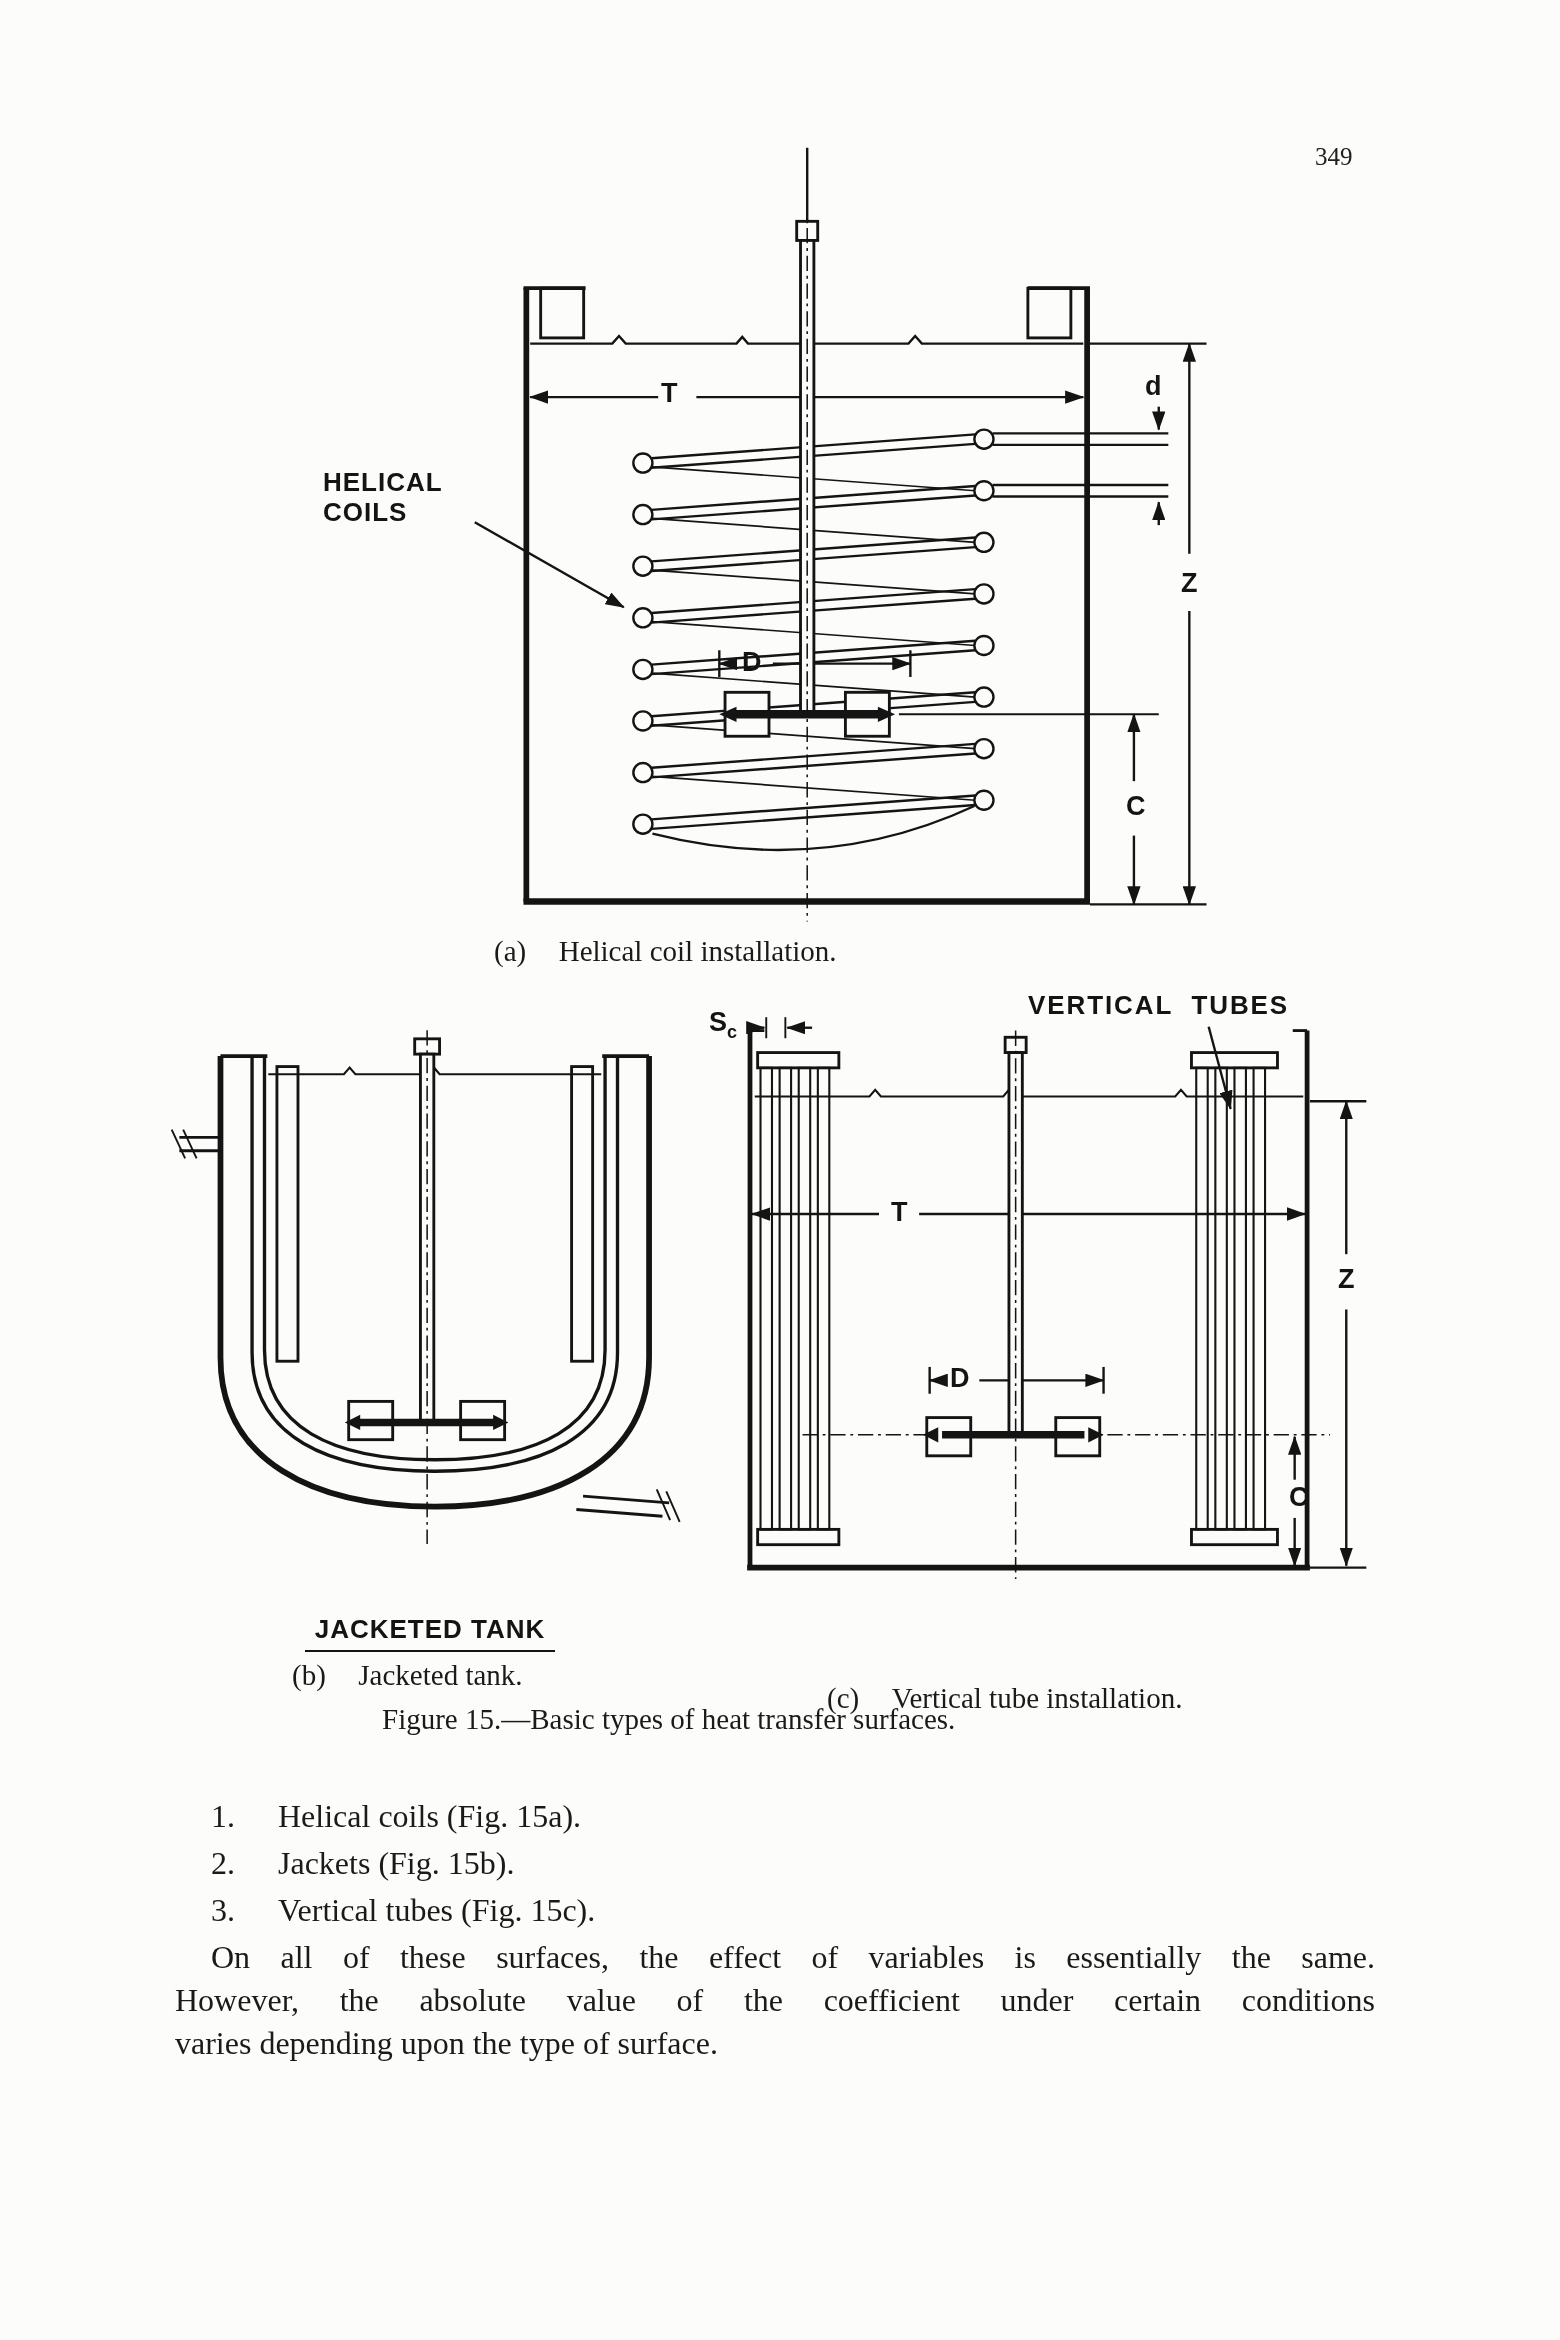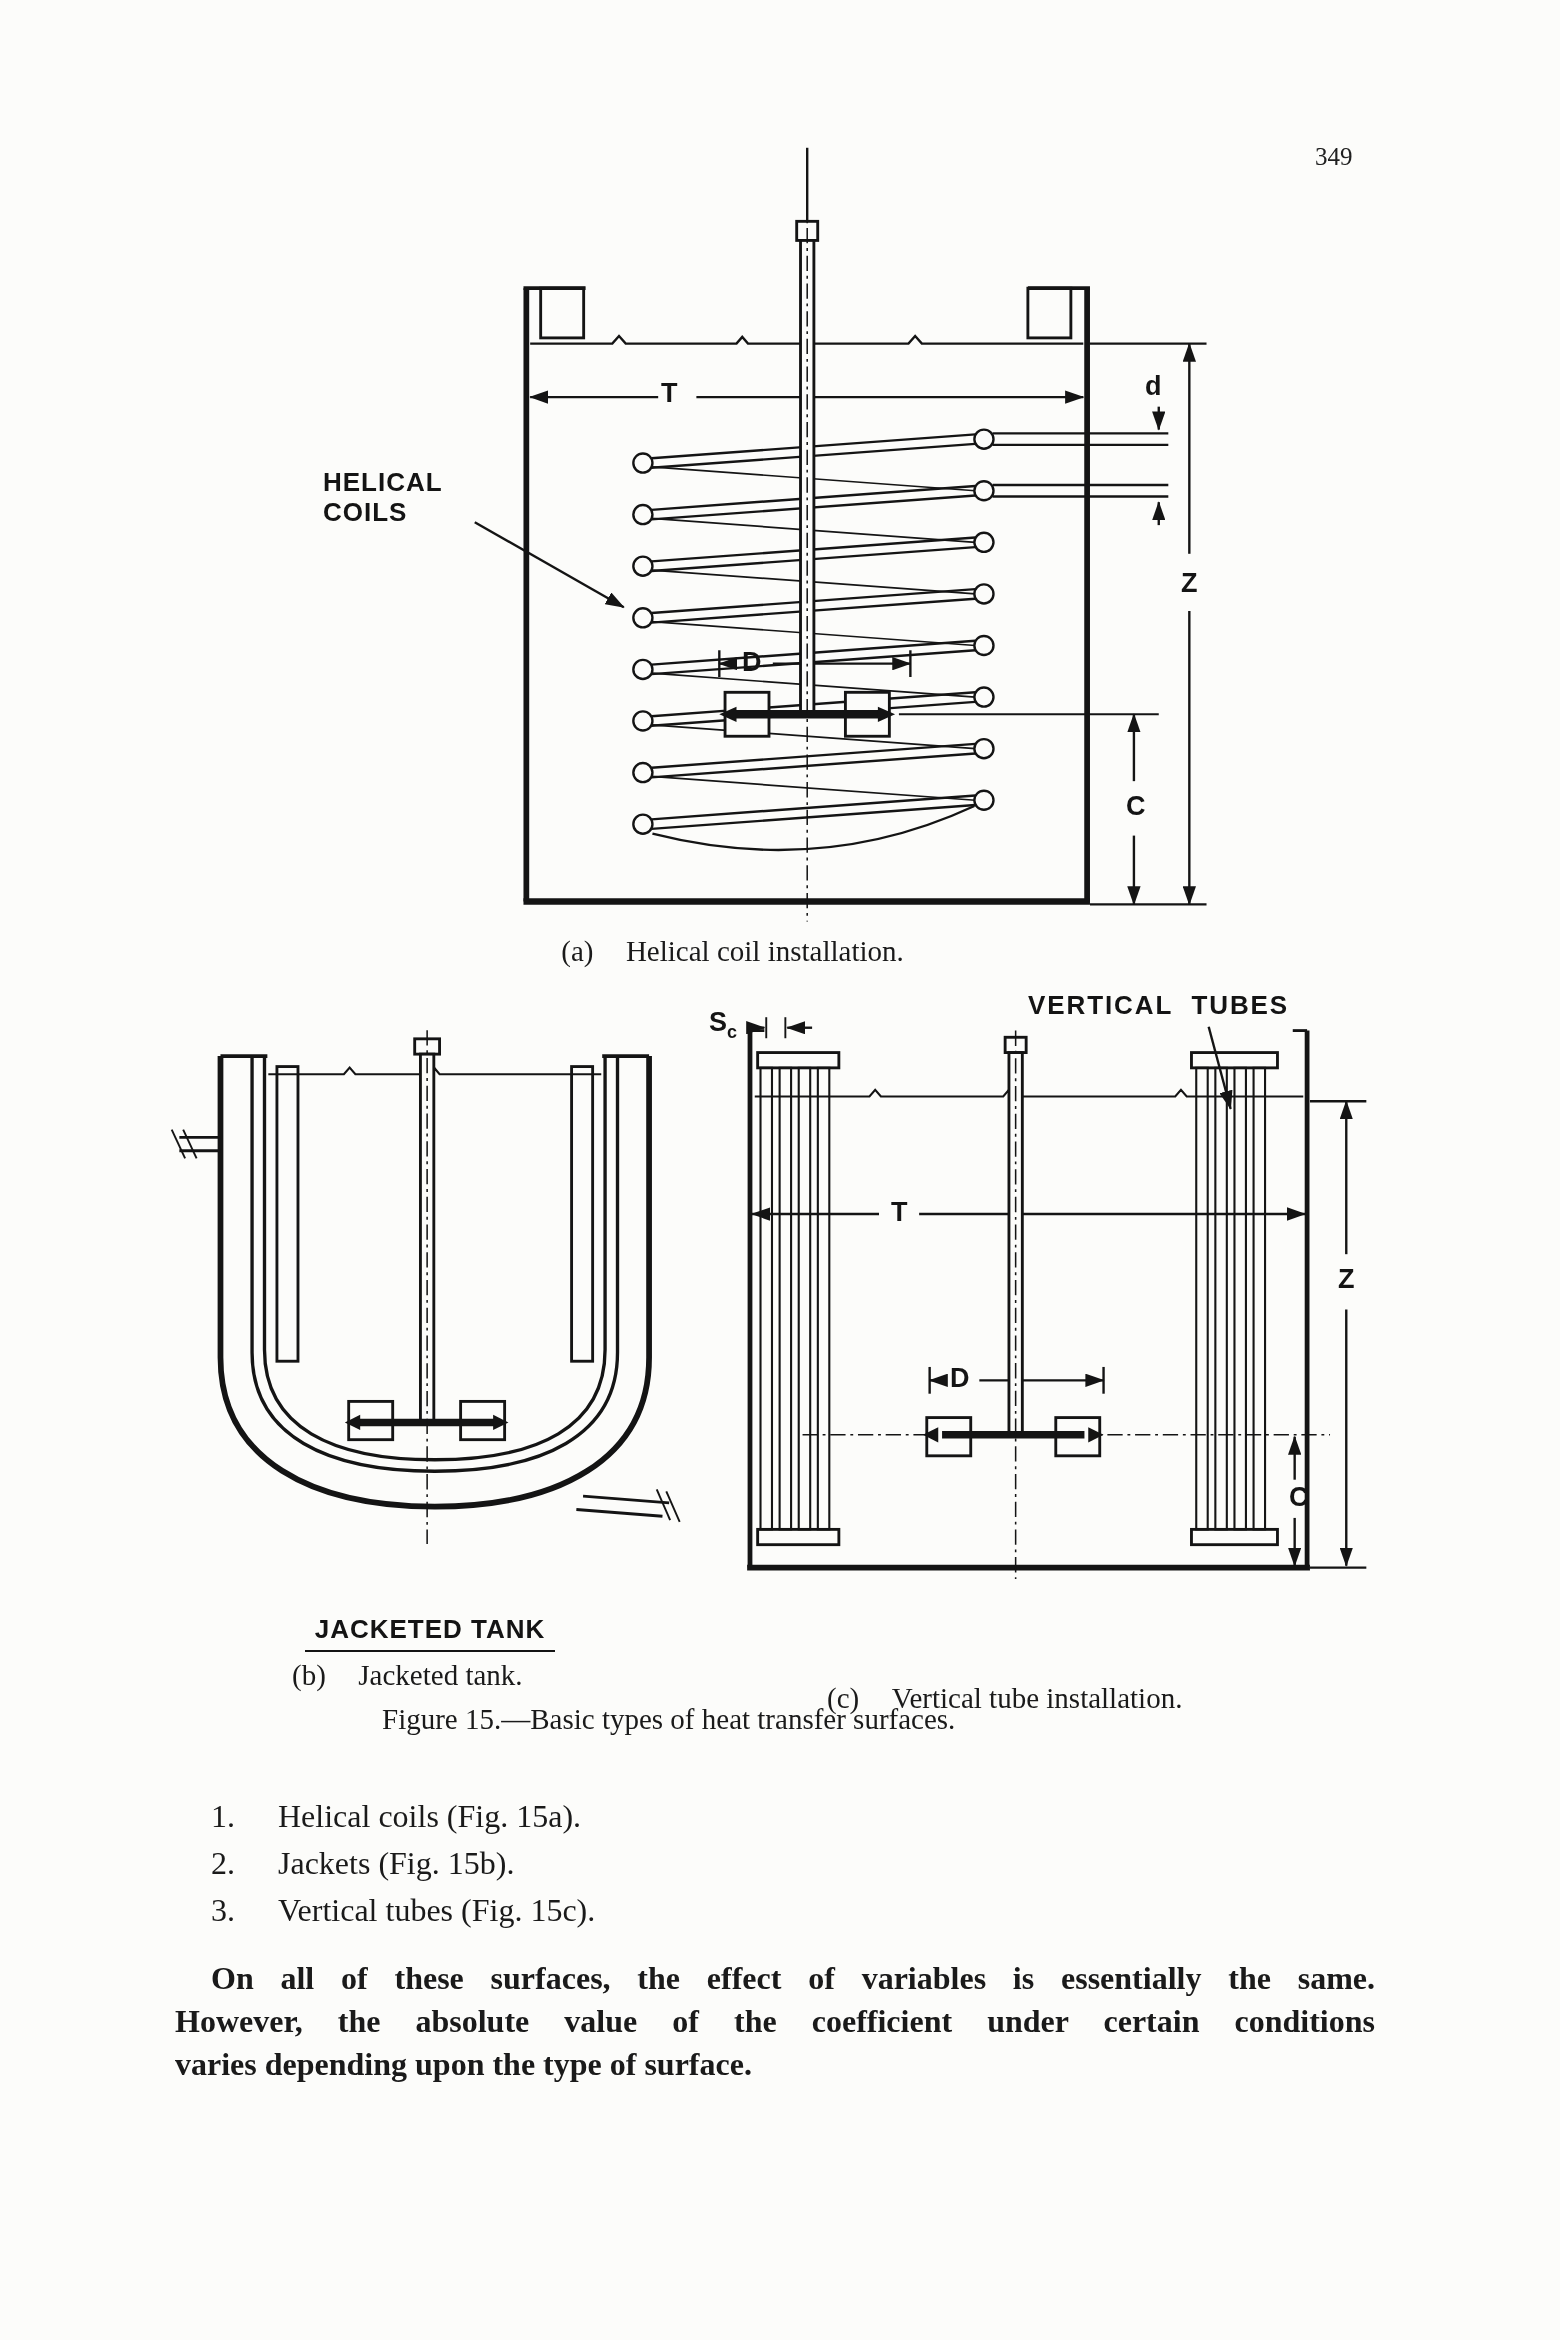--- a/index.html
+++ b/index.html
@@ -31,21 +31,21 @@
   .ul{border-bottom:2.9px solid #141414;padding:0 9.6px 5.7px 9.6px;display:inline-block;}
   .caption{position:absolute;font-size:29px;color:#1a1a1a;}
   .capmark{display:inline-block;margin-right:32.5px;}
   .figcap{position:absolute;top:1703px;left:382px;width:822px;font-size:29px;}
   .body-text{position:absolute;left:175px;top:1793px;width:1200px;font-size:32px;}
   .li-line{line-height:47px;padding-left:36px;}
   .li-num{display:inline-block;width:67px;}
   .tline{line-height:43px;}
   .j{text-align:justify;text-align-last:justify;}
   .ind{text-indent:36px;}
-  .para{margin-top:23px;font-weight:bold;}
+  .para{margin-top:2px;}
   .subc{font-size:18px;vertical-align:-6.7px;font-weight:700;}
   .cl{stroke-dasharray:16 5 3 5;stroke-width:1.6;}
 </style>
 </head>
 <body>
 
 <div class="page">
 
   <div class="pageno">349</div>
 
@@ -179,21 +179,21 @@
   <div class="figlabel" style="left:323px;top:467px;width:143px;">
     <div>HELICAL</div>
     <div>COILS</div>
   </div>
   <div class="dim" style="left:661px;top:380px;">T</div>
   <div class="dim" style="left:1145px;top:373px;">d</div>
   <div class="dim" style="left:1181px;top:570px;">Z</div>
   <div class="dim" style="left:742px;top:649px;">D</div>
   <div class="dim" style="left:1126px;top:793px;">C</div>
 
-  <div class="caption" style="left:484px;top:935px;width:497px;text-align:center;">
+  <div class="caption" style="left:494px;top:935px;width:497px;text-align:left;">
     <span class="capmark">(a)</span><span>Helical coil installation.</span>
   </div>
 
   <svg style="left:143px;top:1013px" width="574" height="574" viewBox="0 0 600 600">
     <g stroke="#141414" fill="none">
       <g>
         <path d="M81,45 V360 C81,468 178,516 305,516 C432,516 529,468 529,360 V45" stroke-width="6"></path>
         <path d="M114,45 V355 C114,443 194,479 305,479 C416,479 496,443 496,355 V45" stroke-width="3.5"></path>
         <path d="M127,45 V352 C127,433 198,467 305,467 C412,467 483,433 483,352 V45" stroke-width="3.5"></path>
         <line x1="81" y1="45" x2="130" y2="45" stroke-width="4"></line>

